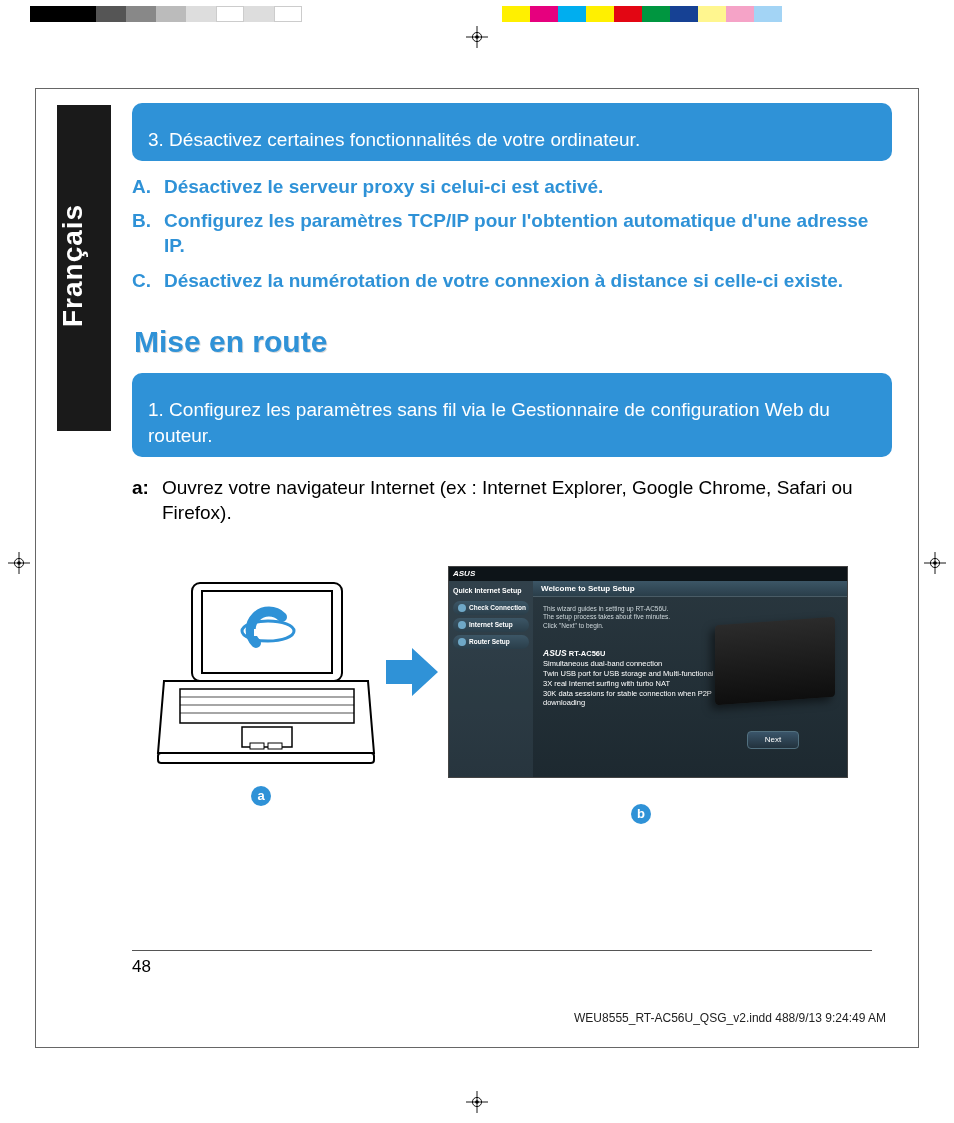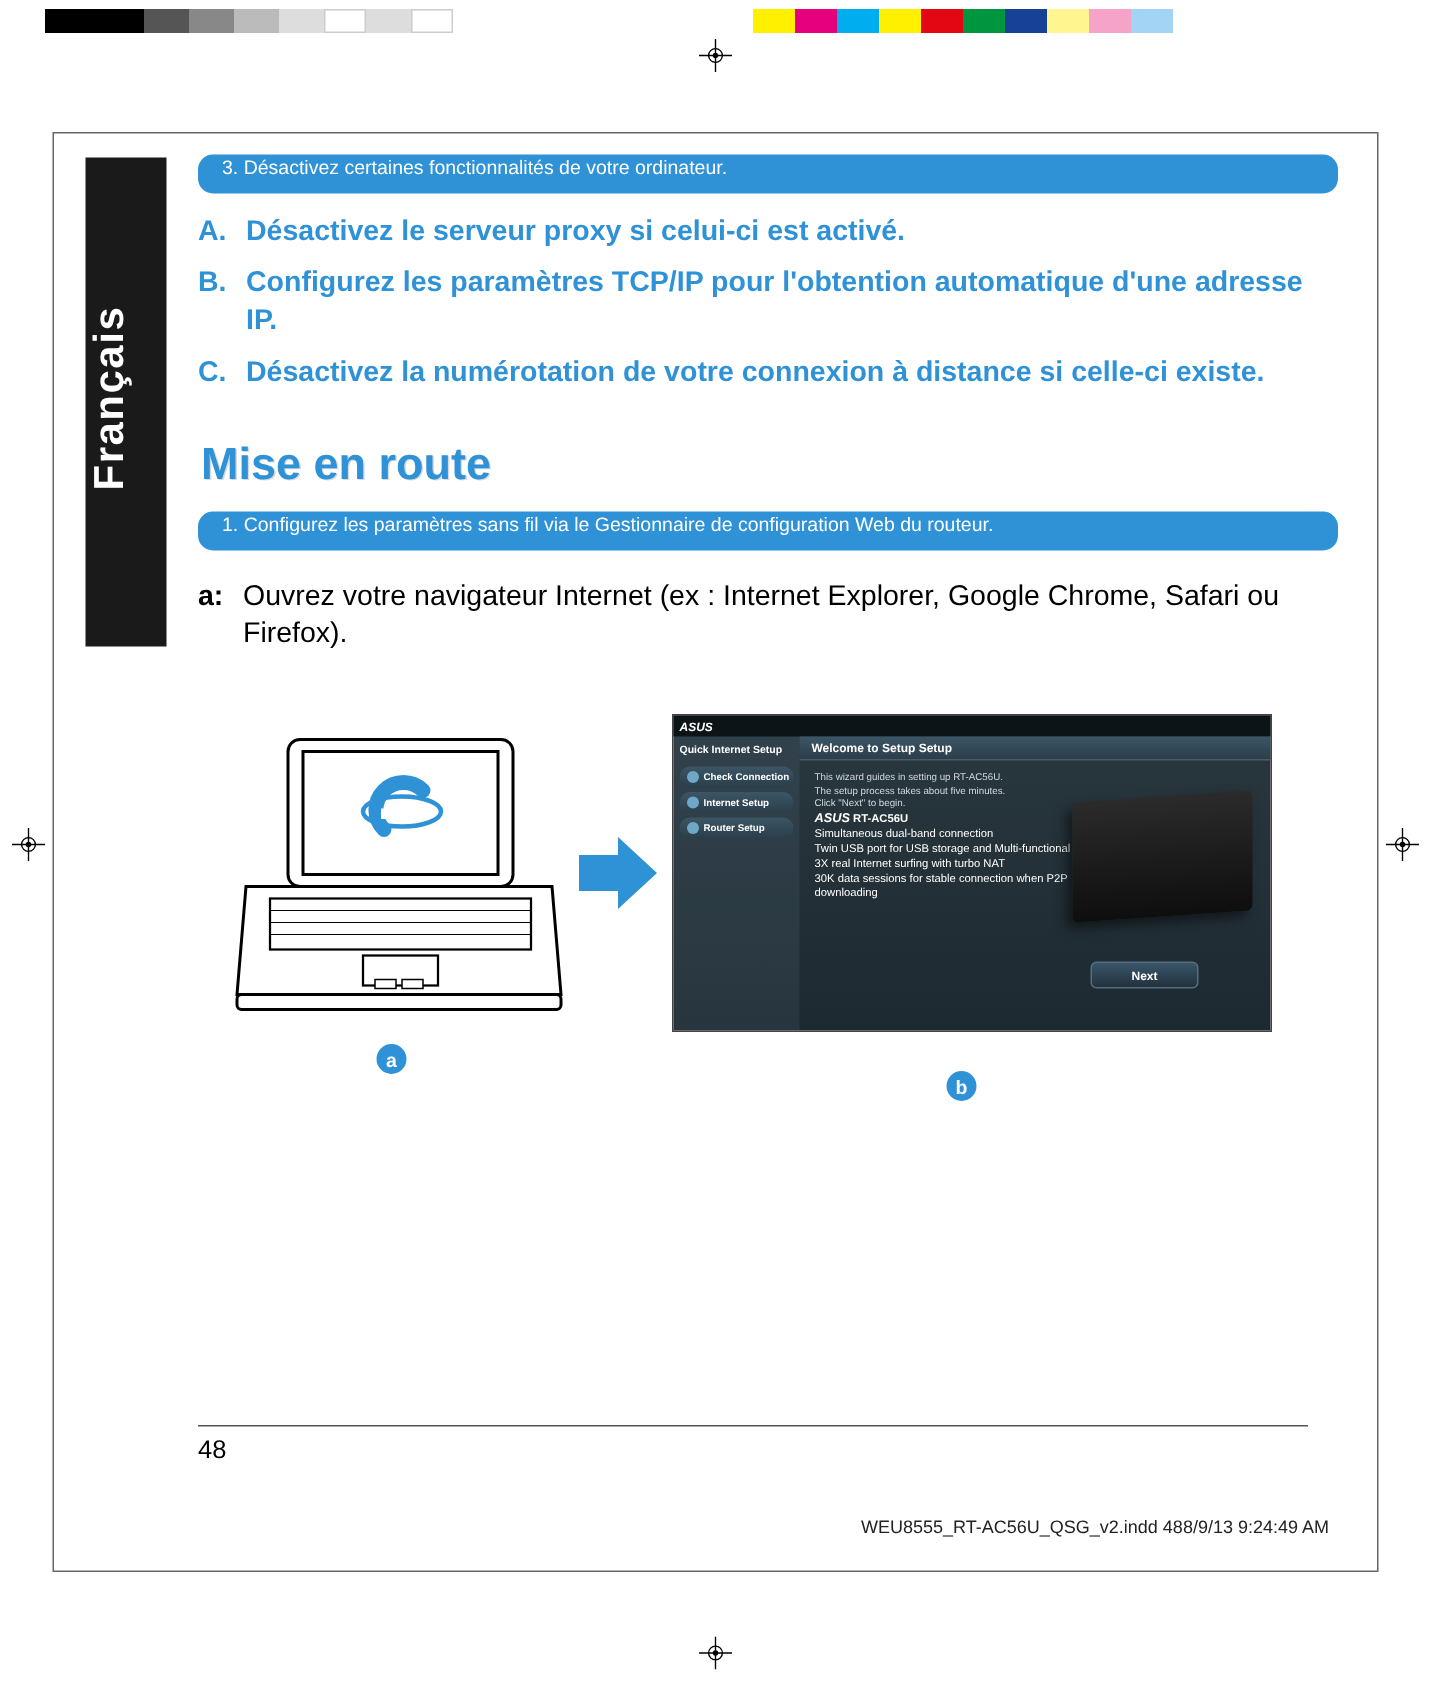--- a/index.html
+++ b/index.html
@@ -67,22 +67,22 @@
   }
   .content {
     position: absolute;
     left: 96px; top: 14px;
     right: 26px;
   }
   .bluebox {
     background: #2f92d7;
     color: #fff;
     border-radius: 10px;
-    padding: 0 16px 8px 16px;
-    font-size: 13px;
+    padding: 24px 16px 8px 16px;
+    font-size: 19px;
     line-height: 1.35;
   }
   .steps {
     margin-top: 14px;
     padding: 0 4px 0 0;
     list-style: none;
   }
   .steps li {
     color: #2f92d7;
     font-weight: 700;
@@ -170,37 +170,37 @@
     padding: 0;
   }
   .wizshot .main .mhdr{
     background: linear-gradient(#3c5666,#2a3e4a);
     color:#fff; font-size:8px; font-weight:bold;
     height:16px; display:flex; align-items:center; padding-left:8px;
     border-bottom:1px solid #4a5c66;
   }
   .wizshot .main .mbody { padding:8px 10px; font-size:6.5px; line-height:1.3;}
   .wizshot .main .product {
-    font-size:7.5px; color:#fff;
+    margin-top:18px; font-size:7.5px; color:#fff;
   }
   .wizshot .main .product b { font-style:italic; font-weight:bold; font-size:8.5px;}
   .wizshot .main .router {
     position:absolute; right:12px; top:40px;
     width:120px; height:80px;
     background: linear-gradient(#2b2b2b,#0e0e0e);
     transform: skewY(-4deg);
     border-radius:4px;
     box-shadow: -4px 4px 8px rgba(0,0,0,0.5);
   }
   .wizshot .main .btn {
     position:absolute; right:48px; bottom:28px;
-    width:72px; height:18px;
+    width:52px; height:18px;
     background: linear-gradient(#3a556a,#22323d);
     border-radius:4px;
-    color:#fff; font-size:8px; font-weight:bold;
+    color:#fff; font-size:8px; font-weight:normal;
     display:flex; align-items:center; justify-content:center;
     border:1px solid #52707f;
   }
 
   .badge {
     width:20px; height:20px; border-radius:50%;
     background:#2f92d7; color:#fff; font-weight:700;
     font-size:13px;
     display:flex; align-items:center; justify-content:center;
   }

